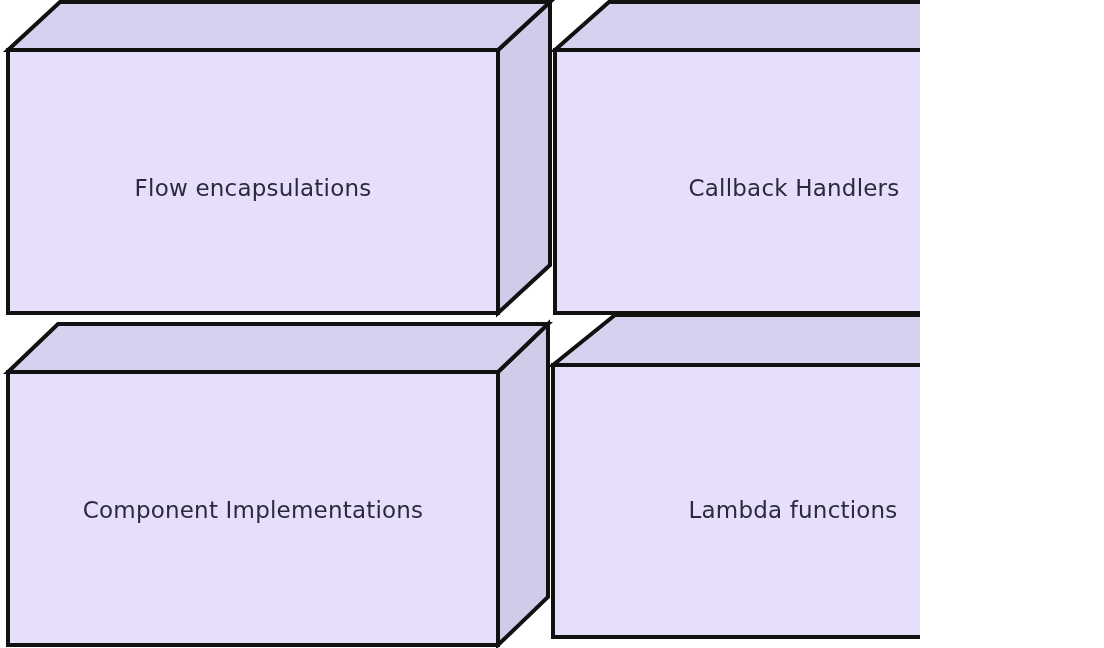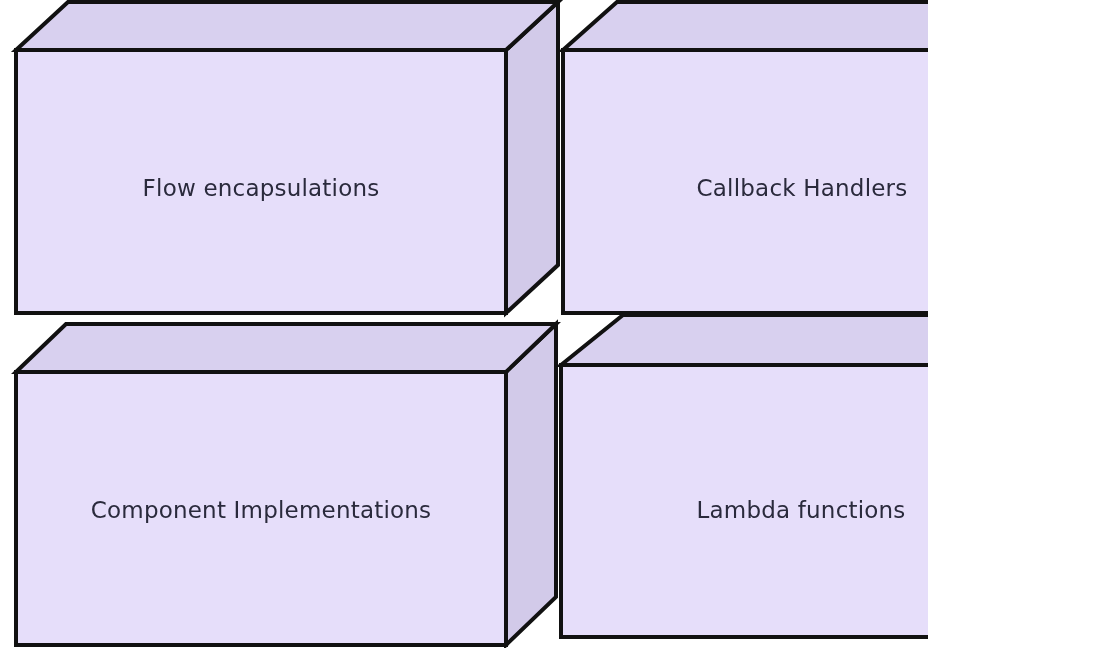--- a/index.html
+++ b/index.html
@@ -10,21 +10,20 @@
   }
   body {
     font-family: "DejaVu Sans", "Liberation Sans", sans-serif;
   }
   #canvas {
     position: relative;
     width: 920px;
     height: 648px;
     background: #ffffff;
     overflow: hidden;
-    margin-left: 8px;
   }
   #diagram-svg {
     position: absolute;
     left: 0;
     top: 0;
     width: 1104px;
     height: 648px;
     display: block;
   }
   .box-face-front { }

